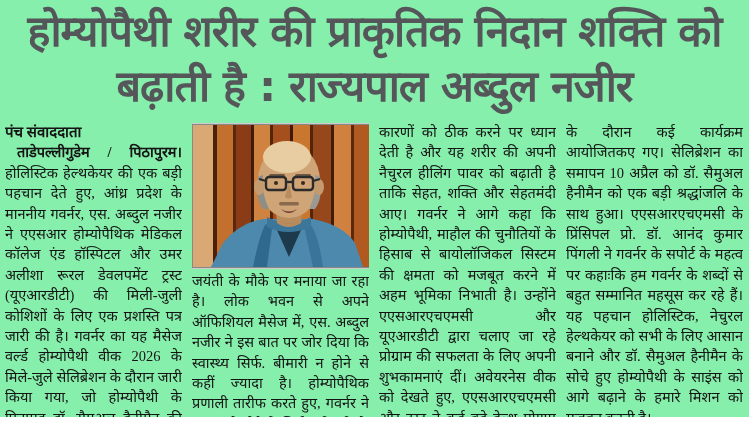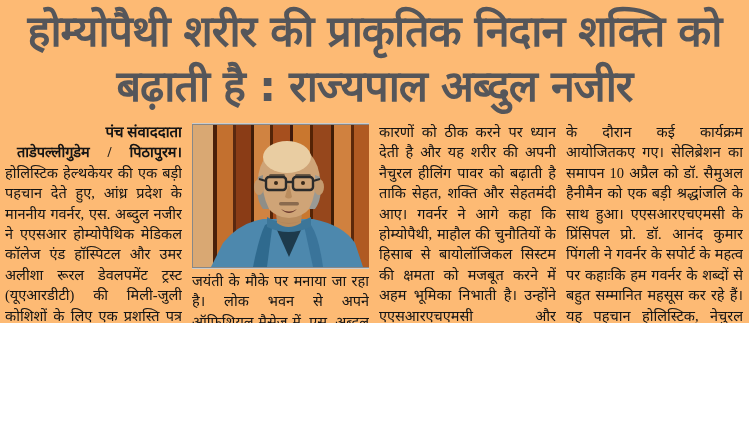--- a/index.html
+++ b/index.html
@@ -1,19 +1,19 @@
 <!DOCTYPE html>
 <html lang="hi"><head>
 <meta charset="utf-8">
 <style>
   html,body{margin:0;padding:0;background:#ffffff;}
   .page{
     position:relative;
-    width:749px;height:323px;
-    background:#fdba74;
+    width:749px;height:417px;
+    background:#86efac;
     overflow:hidden;
     font-family:"Liberation Serif","DejaVu Serif",serif;
     color:#141414;
   }
   .headline{
     margin:0;
     padding:4px 2px 2px 2px;
     text-align:center;
     font-family:"DejaVu Sans","Liberation Sans",sans-serif;
     font-weight:800;
@@ -33,21 +33,21 @@
   .col{
     width:177px;
     flex:0 0 177px;
     font-size:14.5px;
     line-height:20.4px;
     text-align:justify;
     overflow:hidden;
   }
   .col p{margin:0;}
   .byline{
-    text-align:right;
+    text-align:left;
     font-weight:bold;
     font-size:15px;
   }
   .dateline{font-weight:bold;margin-left:12px;}
   .photo-frame{
     width:176px;height:142px;
     border:1px solid #888;
     outline:1px solid #cccccc;
     margin:2px 0 3px 0;
     display:block;

